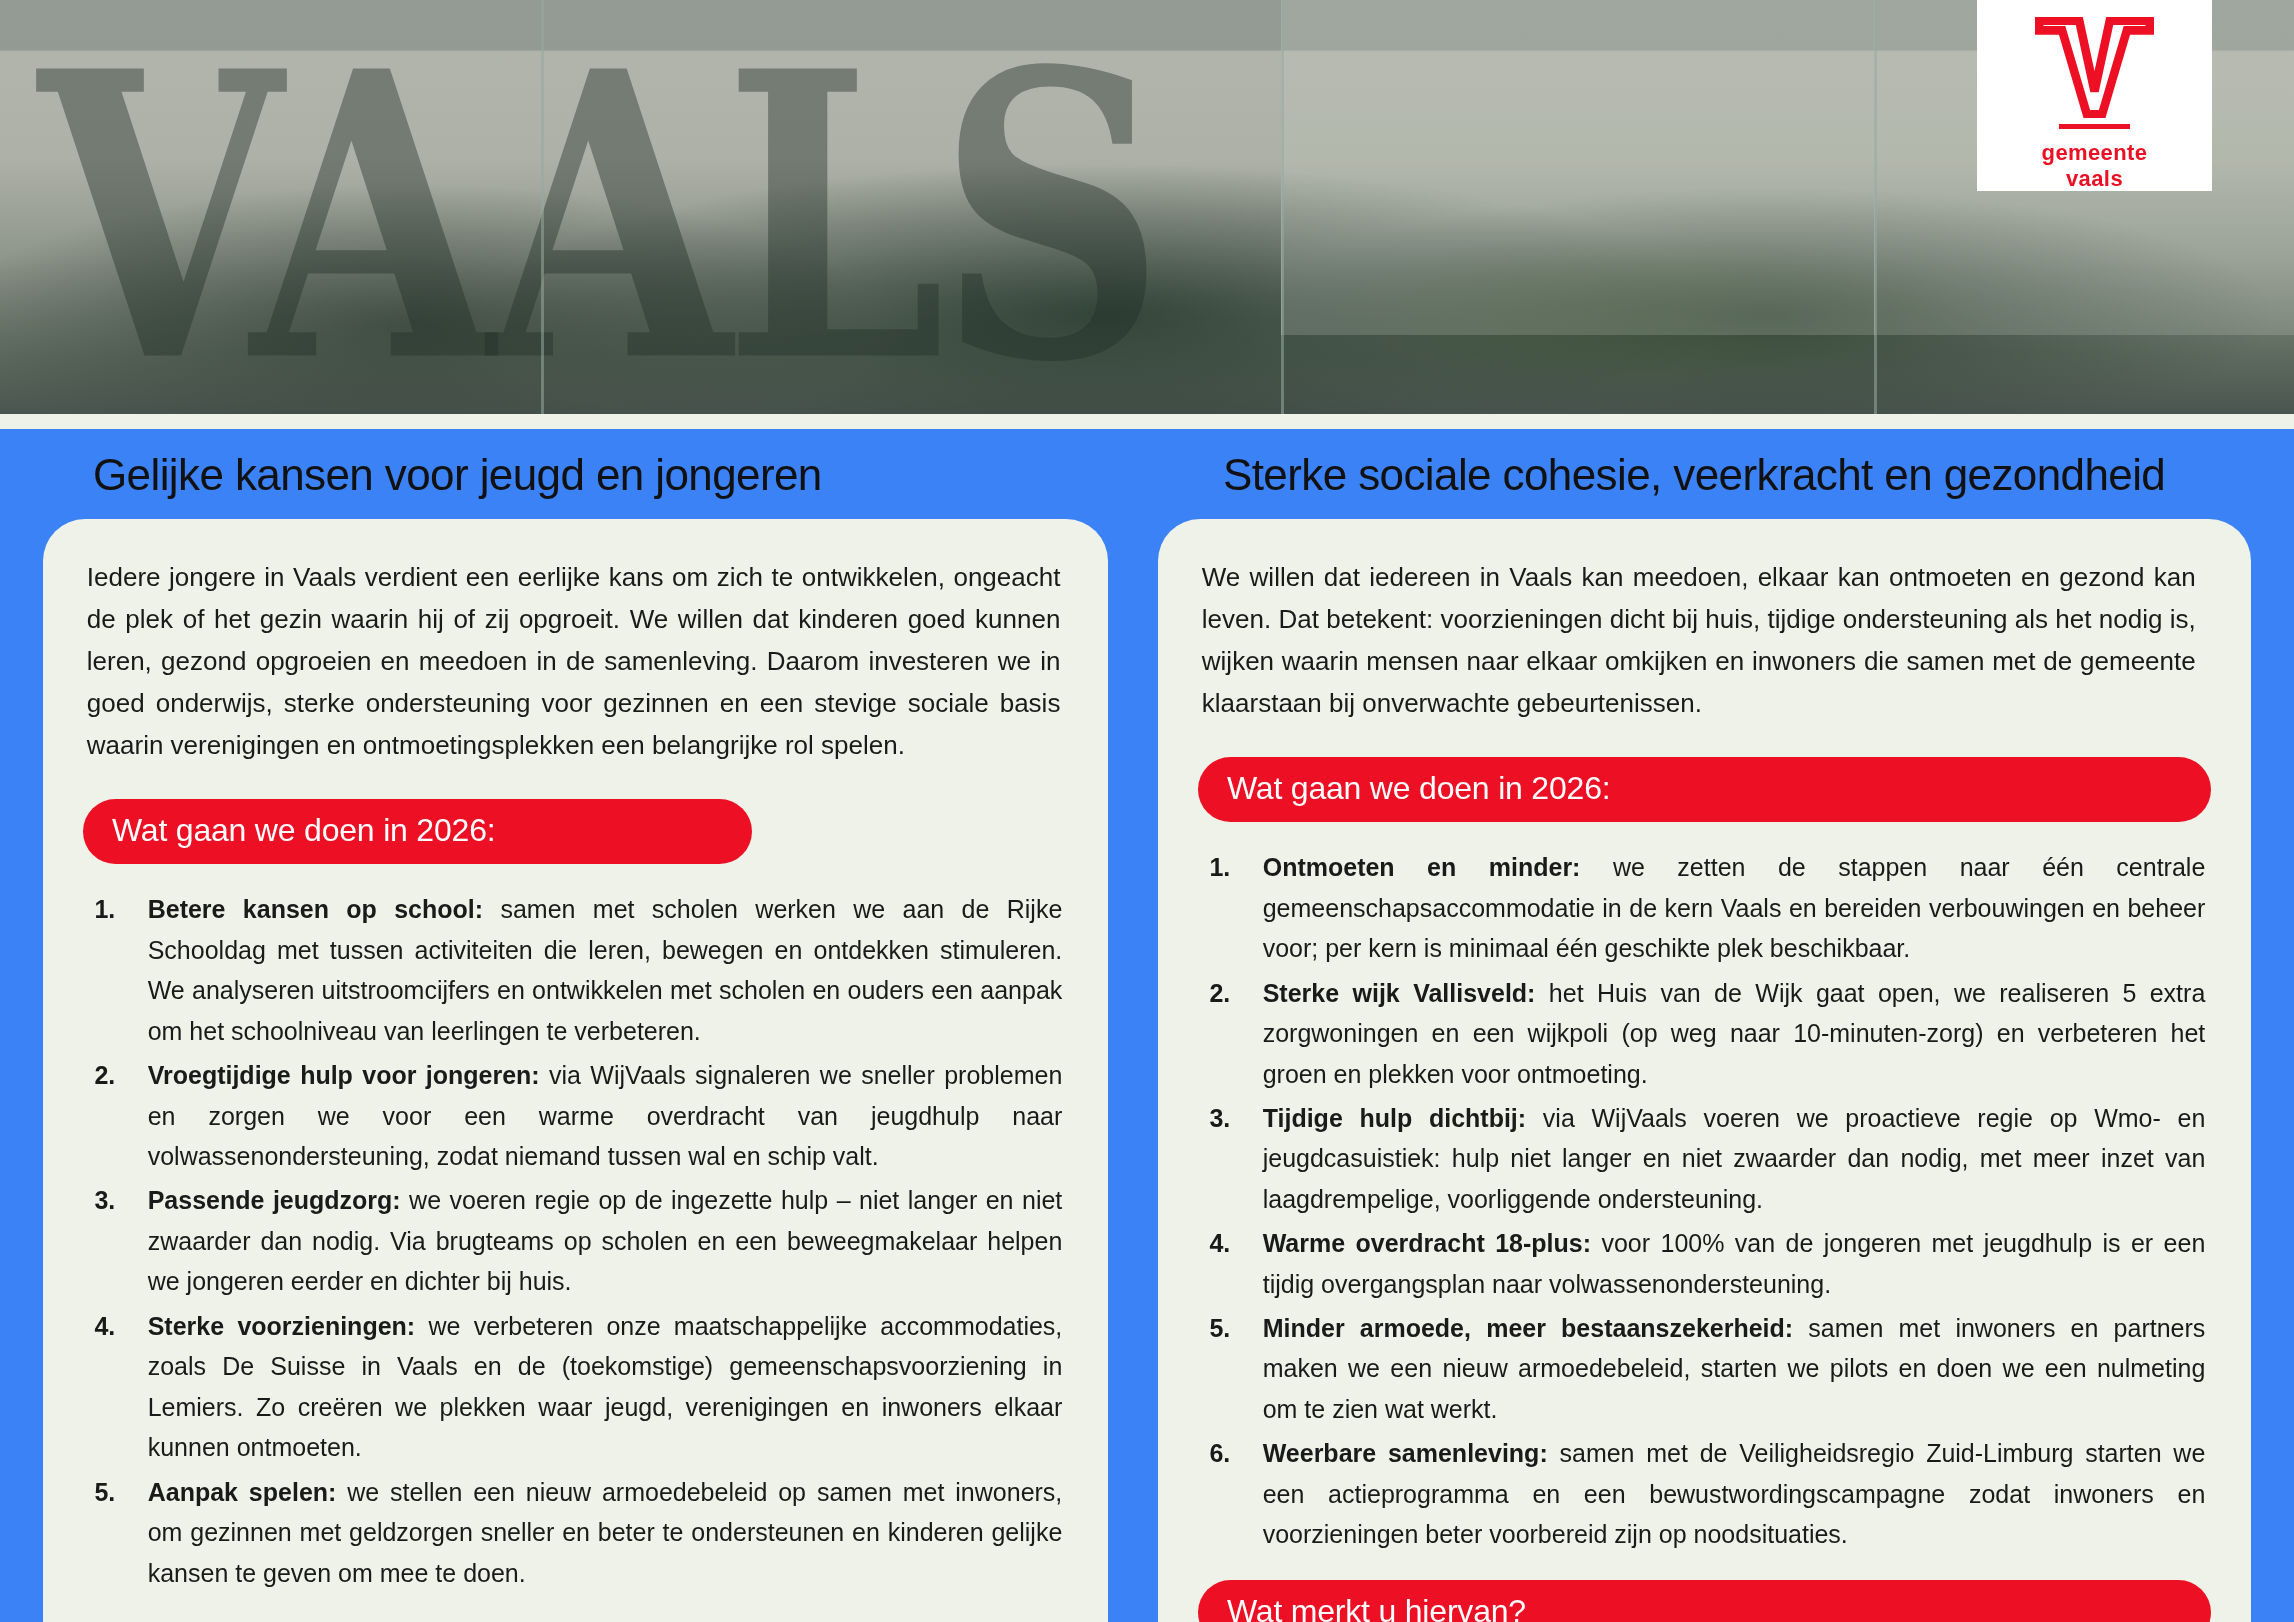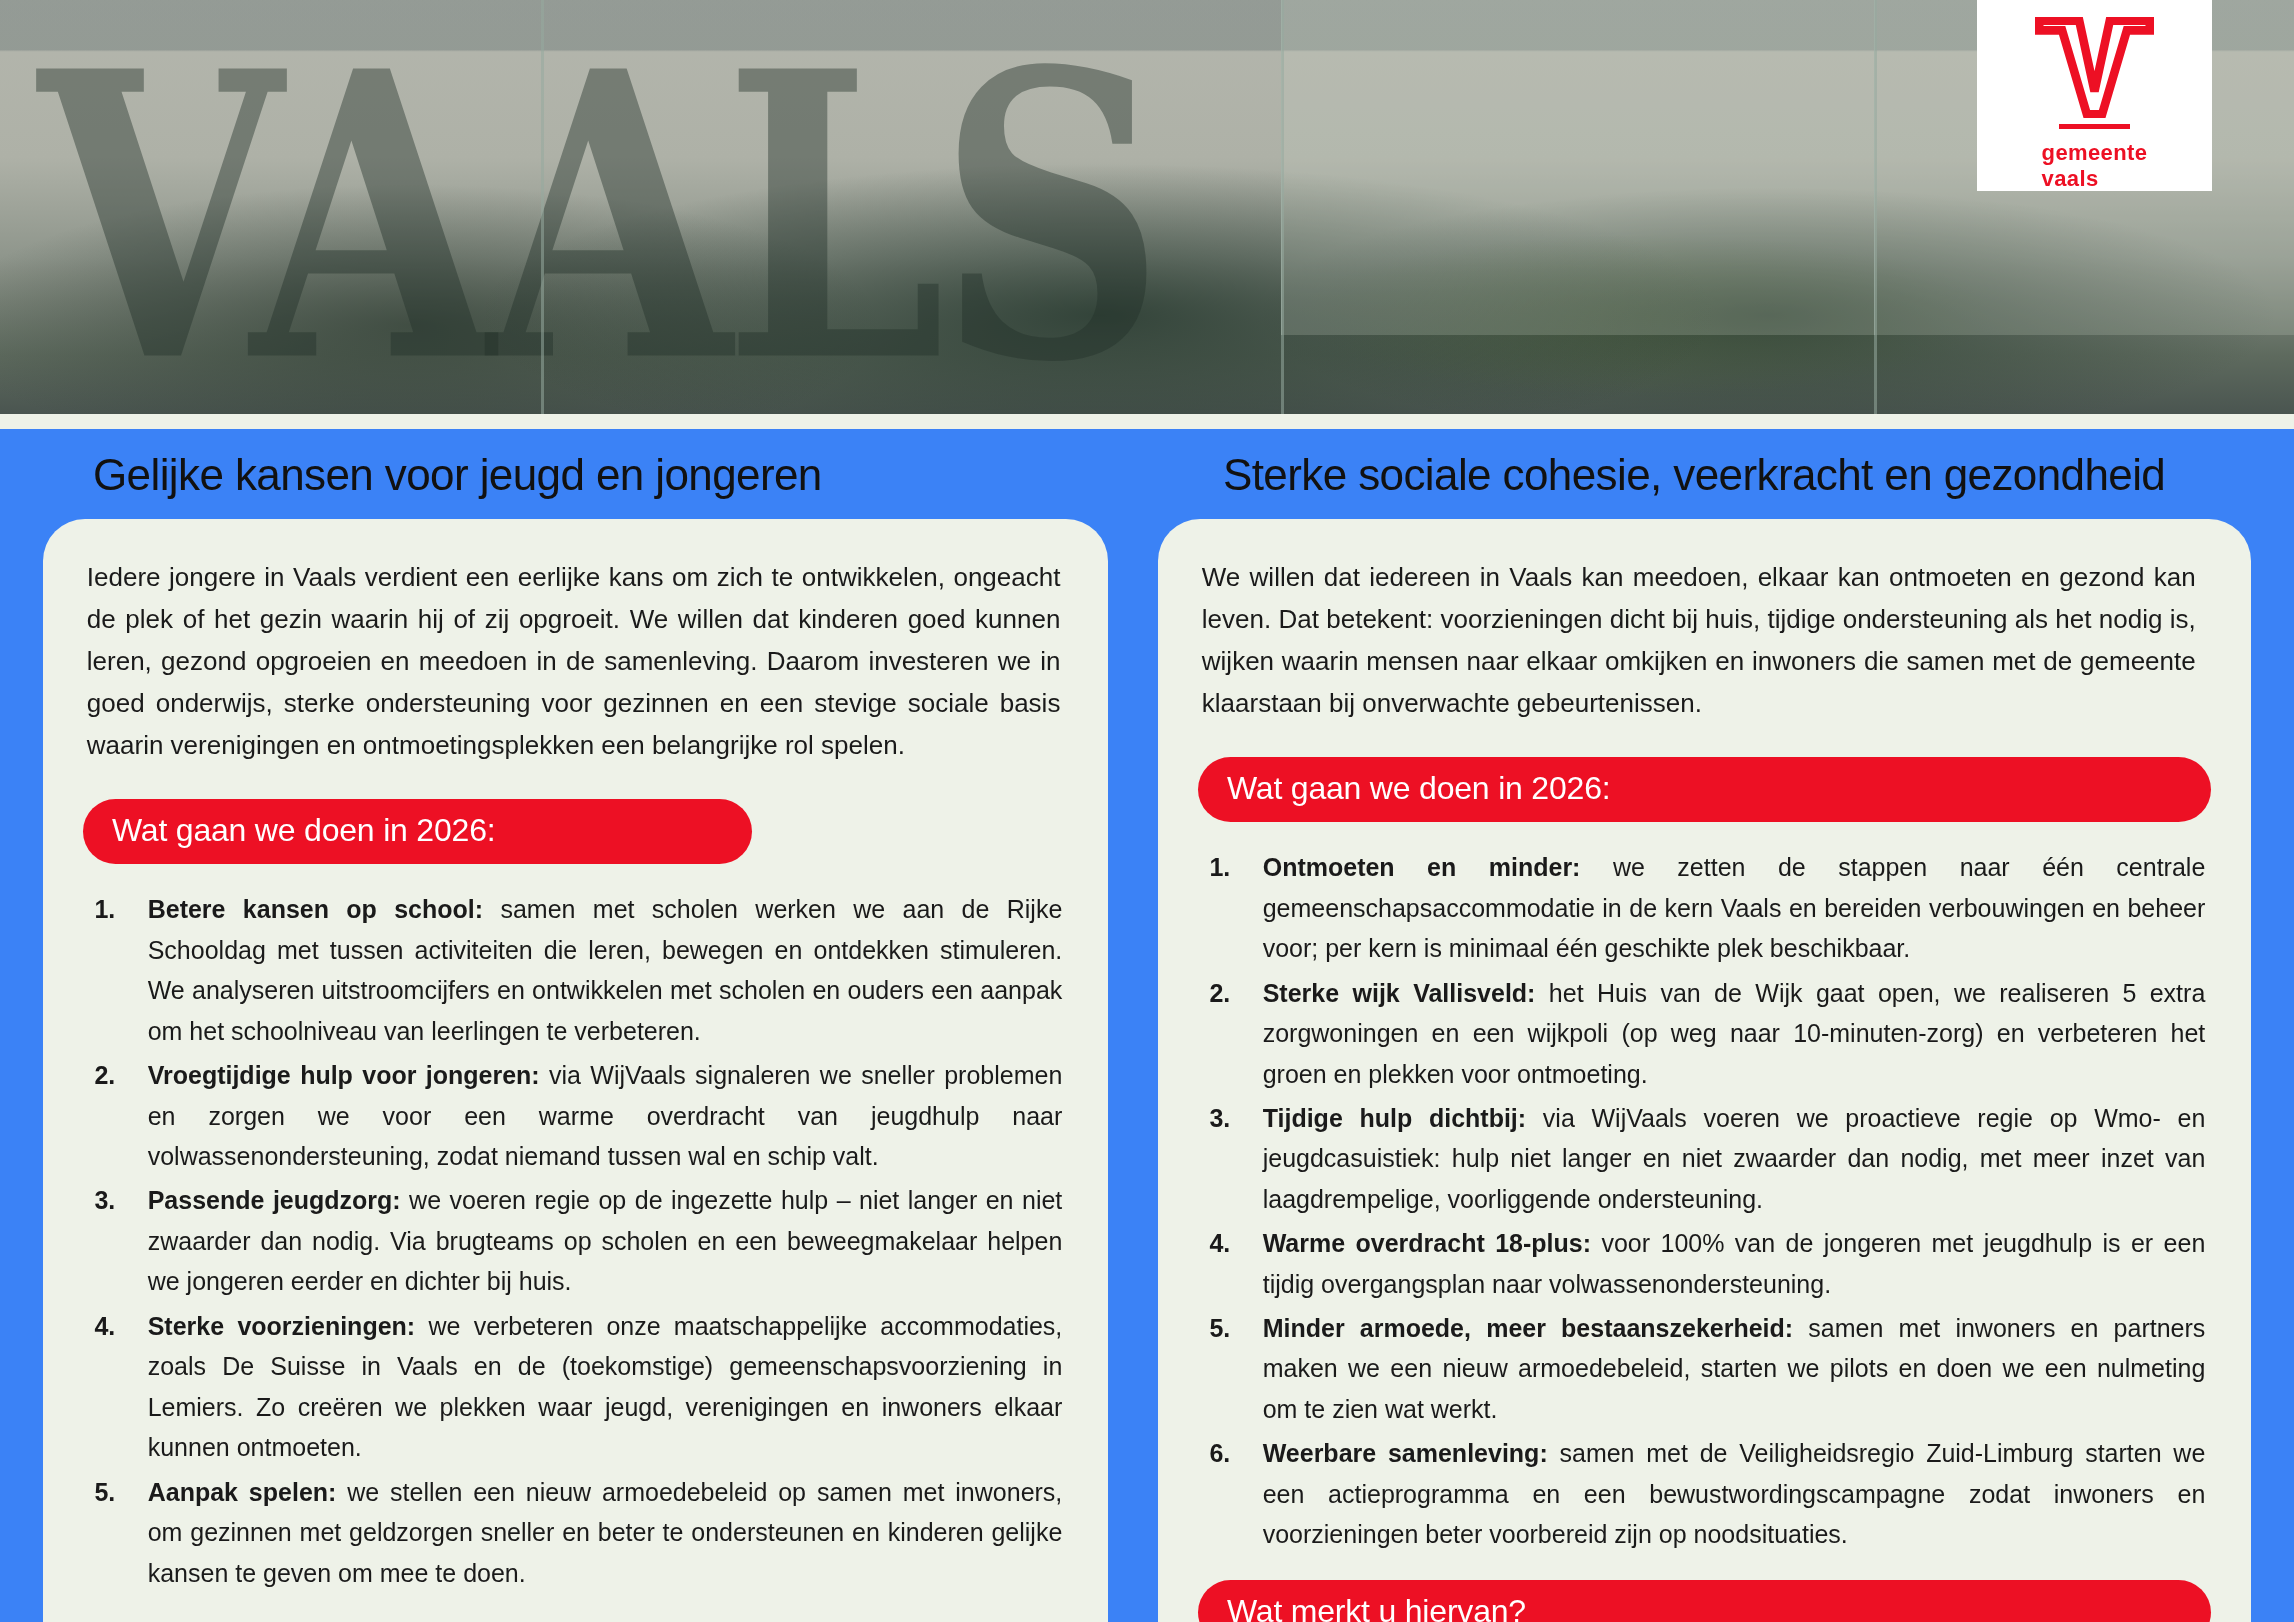--- a/index.html
+++ b/index.html
@@ -75,20 +75,21 @@
     background:#ffffff;
     display:flex; flex-direction:column;
     align-items:center; justify-content:flex-start;
     padding-top:17px;
   }
   .logo-v { position:relative; width:119px; height:101px; }
   .logo-v svg { display:block; width:119px; height:101px; }
   .logo-bar { width:71px; height:10.5px; background:#ED1024; margin-top:5.7px; }
   .logo-text {
     margin-top:11px;
+    text-align:center;
     color:#ED1024;
     font-weight:bold;
     font-size:22px;
     line-height:1.15;
     letter-spacing:0.4px;
   }
 
   
   .hero-strip { width:2294px; height:15.3px; background:#eef2e8; }
 

